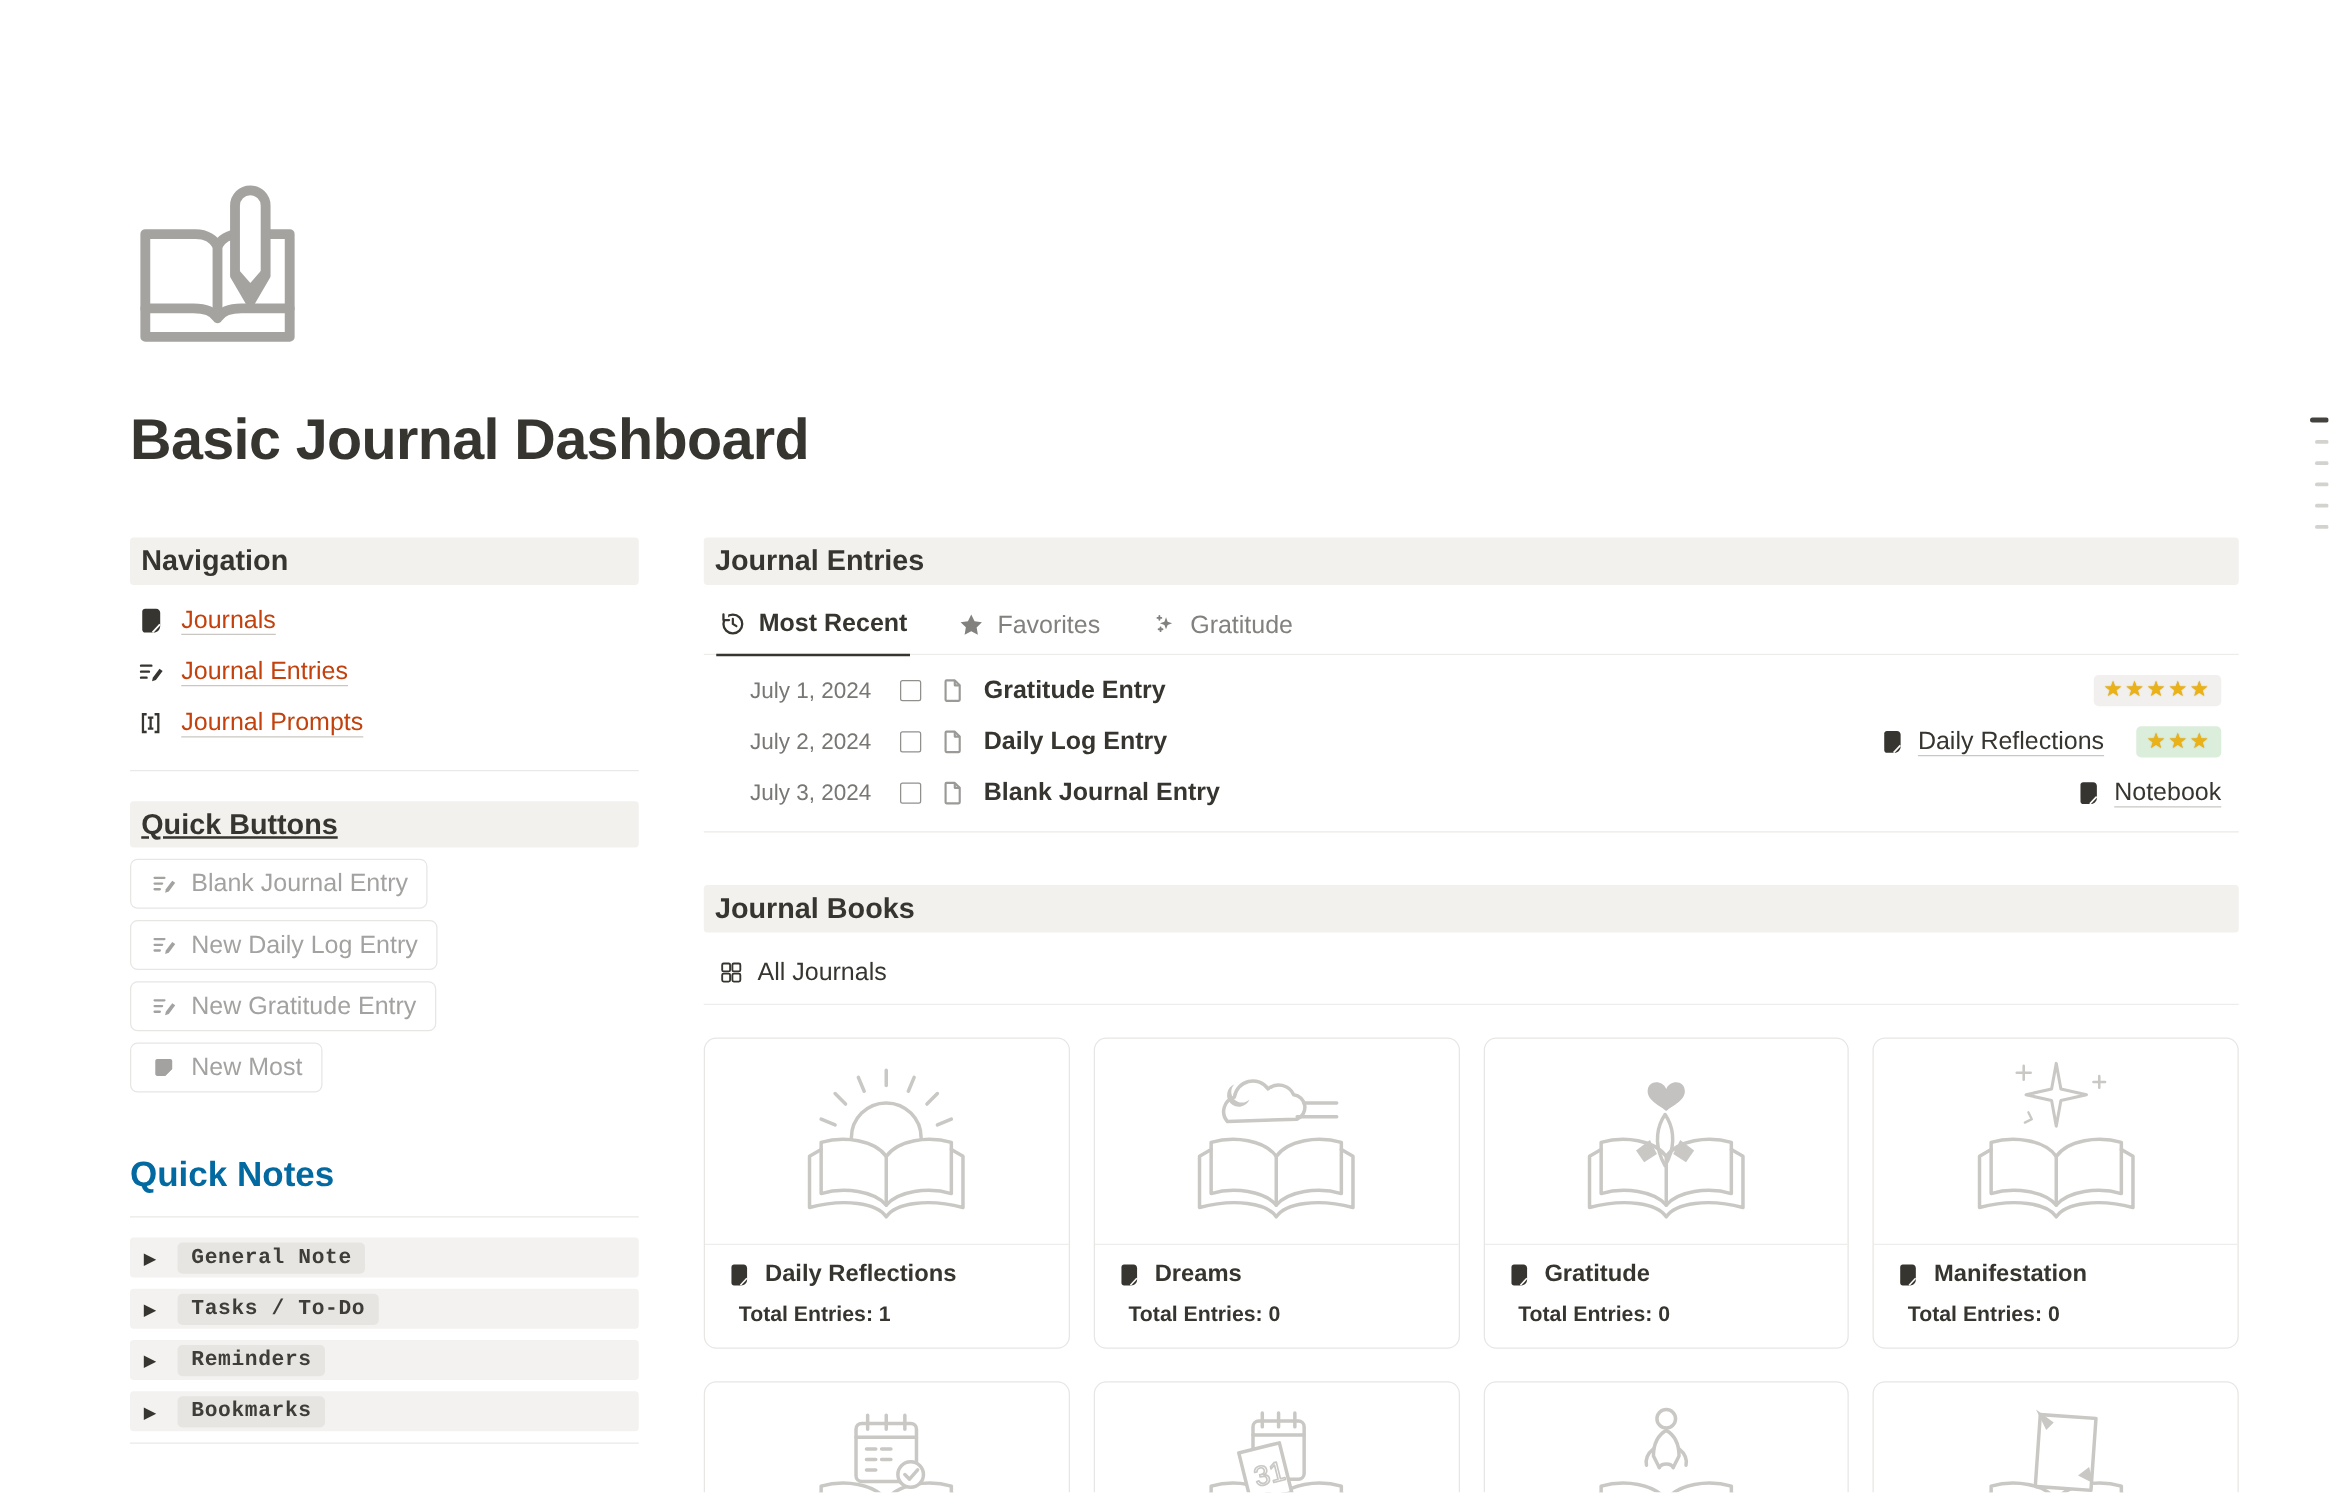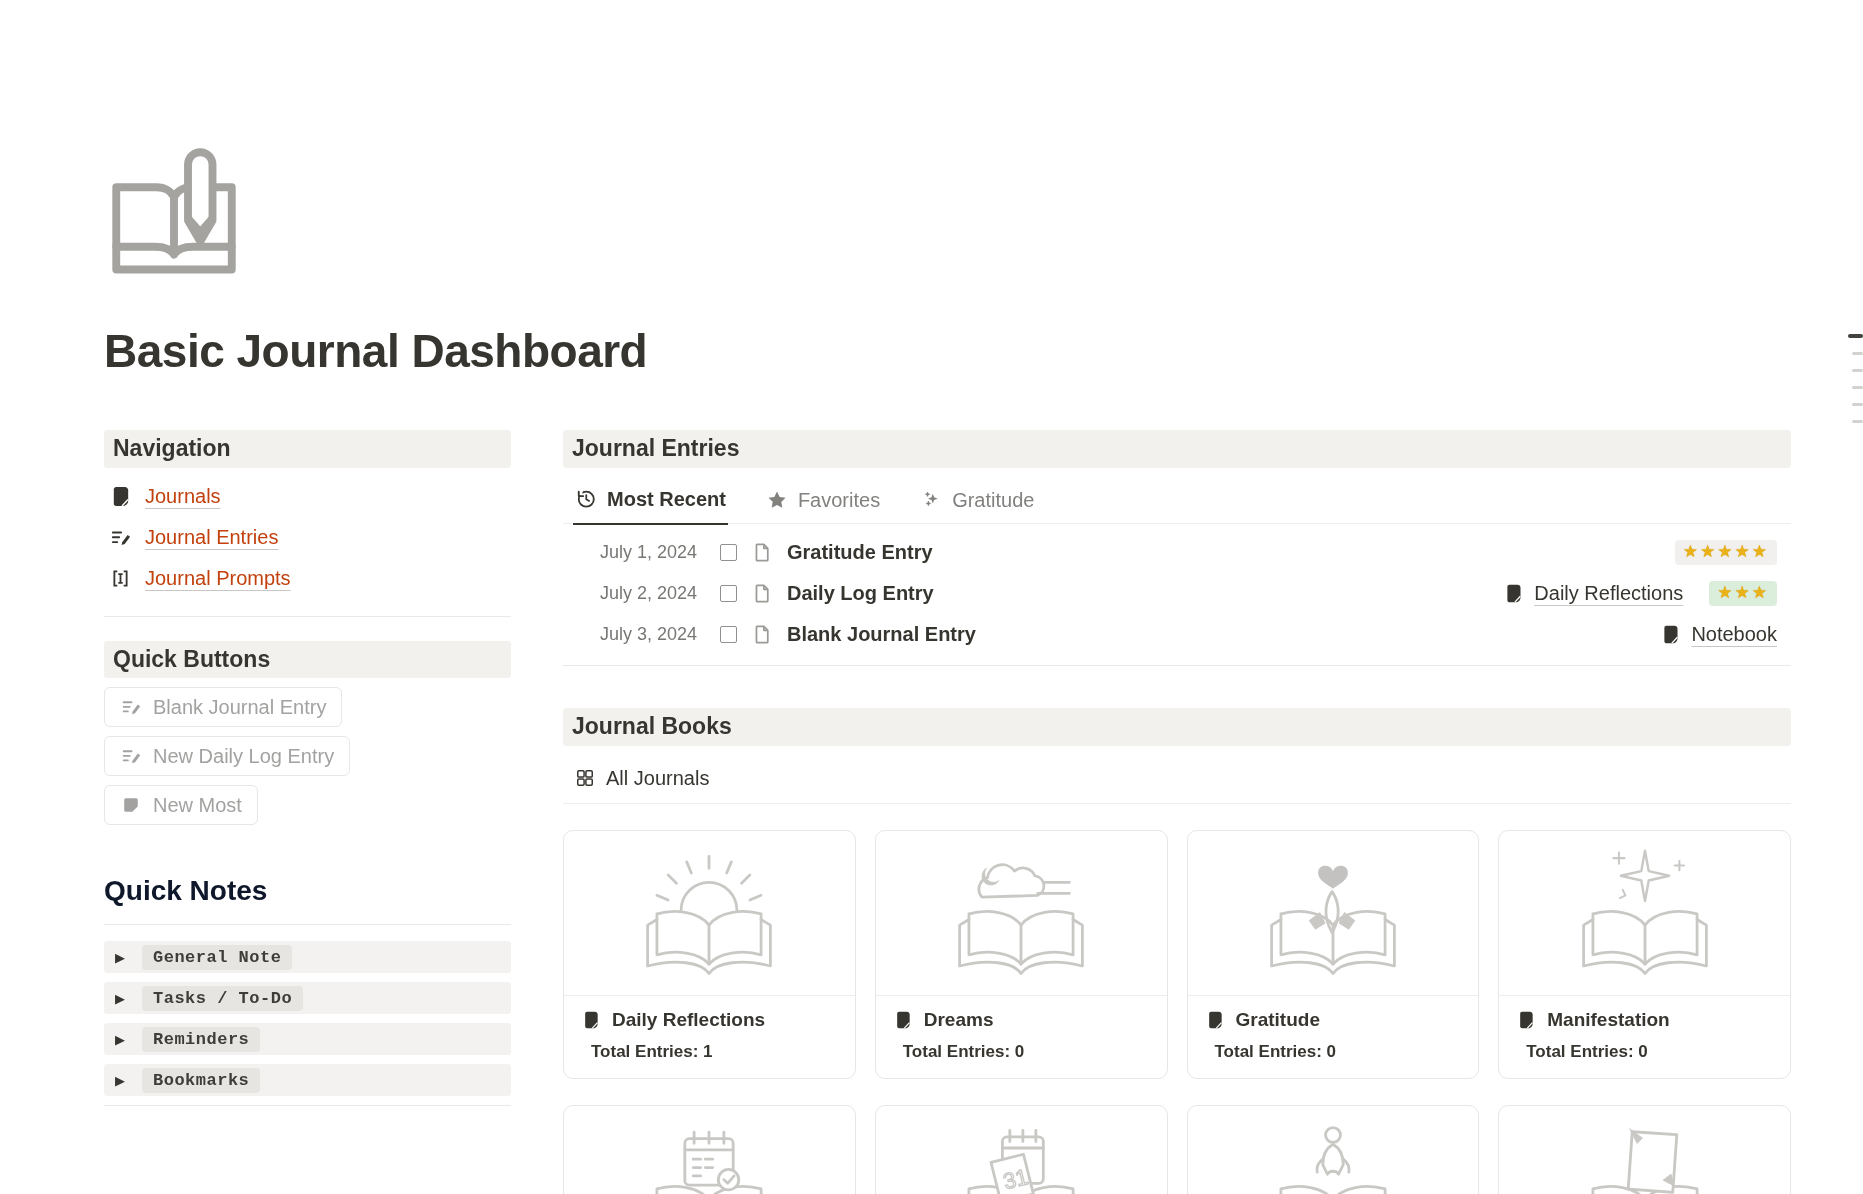--- a/index.html
+++ b/index.html
@@ -29,32 +29,32 @@
   .nav-list { margin-top:8px; }
   .nav-item { display:flex; align-items:center; gap:13px; height:41px; padding-left:5px; cursor:pointer; }
   .nav-item .icon { width:23px; height:23px; color:#37352f; flex:none; }
   .nav-link {
     font-size:20px; color:#c2410c; text-decoration:underline;
     text-decoration-thickness:1px; text-decoration-color:#c9c7c3; text-underline-offset:5px;
   }
   .sidebar .divider.after-nav { margin-top:17px; }
 
   
-  .qb-bar { margin-top:24px; }
+  .qb-bar { margin-top:24px;text-decoration:underline; }
   .qb-list { margin-top:9px; }
   .qbtn {
     display:flex; width:fit-content; align-items:center; gap:11px;
     height:40px; padding:0 15px; margin-bottom:9px;
     background:#fff; border:1px solid #e7e6e3; border-radius:6px;
     color:#a3a2a0; font-size:20px; cursor:pointer;
   }
   .qbtn .icon { width:22px; height:22px; color:#a3a2a0; flex:none; }
 
   
-  .qn-title { margin-top:50px; font-size:28px; font-weight:700; color:#0f172a; }
+  .qn-title { margin-top:50px; font-size:28px; font-weight:700; color:#0369a1; }
   .sidebar .divider.after-qn { margin-top:17px; }
   .toggle-list { margin-top:16px; }
   .toggle-row {
     display:flex; align-items:center; gap:17px; height:32px; margin-bottom:9px;
     background:#f3f2f0; border-radius:3px; padding:0 11px; cursor:pointer;
   }
   .toggle-tri { font-size:13px; color:#37352f; line-height:1; }
   .code-chip {
     background:#e7e5e2; border-radius:4px; padding:3px 11px;
     font-family:"Liberation Mono", monospace; font-size:17px; font-weight:700;
@@ -289,20 +289,26 @@
           <span>Blank Journal Entry</span>
         </button>
         <button class="qbtn">
           <span class="icon"><svg viewBox="0 0 24 24">
                 <use href="#sym-compose"></use>
               </svg></span>
           <span>New Daily Log Entry</span>
         </button>
         <button class="qbtn">
           <span class="icon"><svg viewBox="0 0 24 24">
+                <use href="#sym-compose"></use>
+              </svg></span>
+          <span>New Gratitude Entry</span>
+        </button>
+        <button class="qbtn">
+          <span class="icon"><svg viewBox="0 0 24 24">
                 <use href="#sym-note"></use>
               </svg></span>
           <span>New Most</span>
         </button>
       </div>
 
       <h2 class="qn-title">Quick Notes</h2>
       <hr class="divider after-qn">
 
       <div class="toggle-list">

